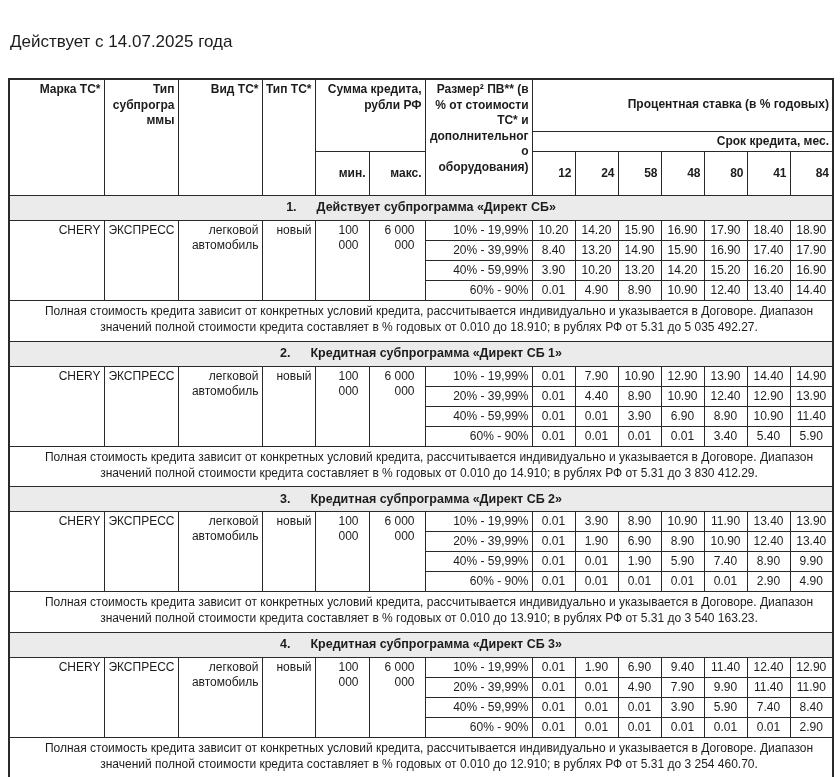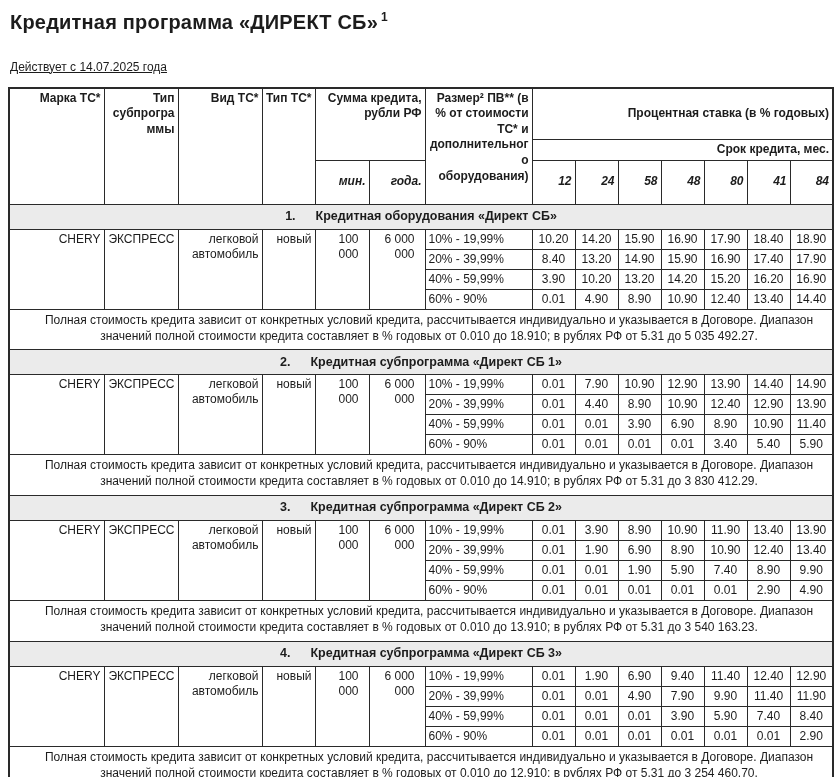--- a/index.html
+++ b/index.html
@@ -1,41 +1,40 @@
 <!DOCTYPE html>
 <html><head>
 <meta charset="utf-8">
 <style>
   html,body{margin:0;padding:0;background:#ffffff;}
   body{width:840px;font-family:"Liberation Sans","DejaVu Sans",sans-serif;color:#1c1c1c;}
   .page{padding:6px 8px 0 8px;}
   h1{font-size:20px;font-weight:bold;margin:4px 0 0 2px;letter-spacing:0.2px;}
   h1 sup{font-size:12px;margin-left:3px;}
-  .date{font-size:12px;margin:26px 0 13px 2px;text-decoration:underline;}
+  .date{font-size:17px;margin:26px 0 26px 2px;}
   table.credit{width:824px;border-collapse:collapse;table-layout:fixed;border:2px solid #2a2a2a;}
   table.credit th, table.credit td{border:1px solid #2a2a2a;padding:2px 3px;overflow-wrap:anywhere;}
   thead th{font-size:12px;font-weight:bold;text-align:right;vertical-align:middle;line-height:1.3;}
   th.va-top{vertical-align:top;padding-top:4px;}
   tr.hr1{height:52px;}
   tr.hr2{height:20px;}
-  tr.hr3{height:44px;font-style:italic;}
+  tr.hr3{height:44px;}
   tr.band td{height:20px;background:#ebebeb;font-size:12.5px;font-weight:bold;text-align:center;padding:2px 0;}
   .band-inner{display:flex;justify-content:center;gap:20px;}
   tbody td{font-size:12px;line-height:1.25;}
   td.left-cell{vertical-align:top;text-align:right;padding-top:4px;}
   tr.data{height:17px;}
-  td.pv{text-align:left;}
+  td.pv{text-align:right;}
   td.rate{text-align:center;}
   tr.note td{font-size:12px;text-align:center;line-height:1.32;padding:3px 8px 5px 24px;}
 </style>
 </head>
 <body>
 
 <div class="page">
-  <h1><span>Кредитная программа «ДИРЕКТ СБ»</span><sup>1</sup></h1>
   <div class="date">Действует с 14.07.2025 года</div>
 
   <table class="credit">
     <colgroup>
       <col style="width:95px">
         <col style="width:74px">
         <col style="width:84px">
         <col style="width:53px">
       <col style="width:54px">
         <col style="width:56px">
@@ -56,37 +55,37 @@
         <th rowspan="3" class="va-top">Тип ТС*</th>
         <th colspan="2" rowspan="2" class="va-top">Сумма кредита, рубли РФ</th>
         <th rowspan="3" class="va-top">Размер² ПВ** (в % от стоимости ТС* и дополнительного оборудования)</th>
         <th colspan="7">Процентная ставка (в % годовых)</th>
       </tr>
       <tr class="hr2">
         <th colspan="7">Срок кредита, мес.</th>
       </tr>
       <tr class="hr3">
         <th>мин.</th>
-        <th>года.</th>
+        <th>макс.</th>
         <th>12</th>
         <th>24</th>
         <th>58</th>
         <th>48</th>
         <th>80</th>
         <th>41</th>
         <th>84</th>
       </tr>
     </thead>
 
     <tbody>
       <tr class="band">
         <td colspan="14">
             <div class="band-inner">
               <span>1.</span>
-              <span>Кредитная оборудования «Директ СБ»</span>
+              <span>Действует субпрограмма «Директ СБ»</span>
             </div>
           </td>
       </tr>
       <tr class="data">
         <td rowspan="4" class="left-cell">CHERY</td>
         <td rowspan="4" class="left-cell">ЭКСПРЕСС</td>
         <td rowspan="4" class="left-cell">легковой автомобиль</td>
         <td rowspan="4" class="left-cell">новый</td>
         <td rowspan="4" class="left-cell" style="padding-left:10px;padding-right:10px">100 000</td>
         <td rowspan="4" class="left-cell" style="padding-left:10px;padding-right:10px">6 000 000</td>

